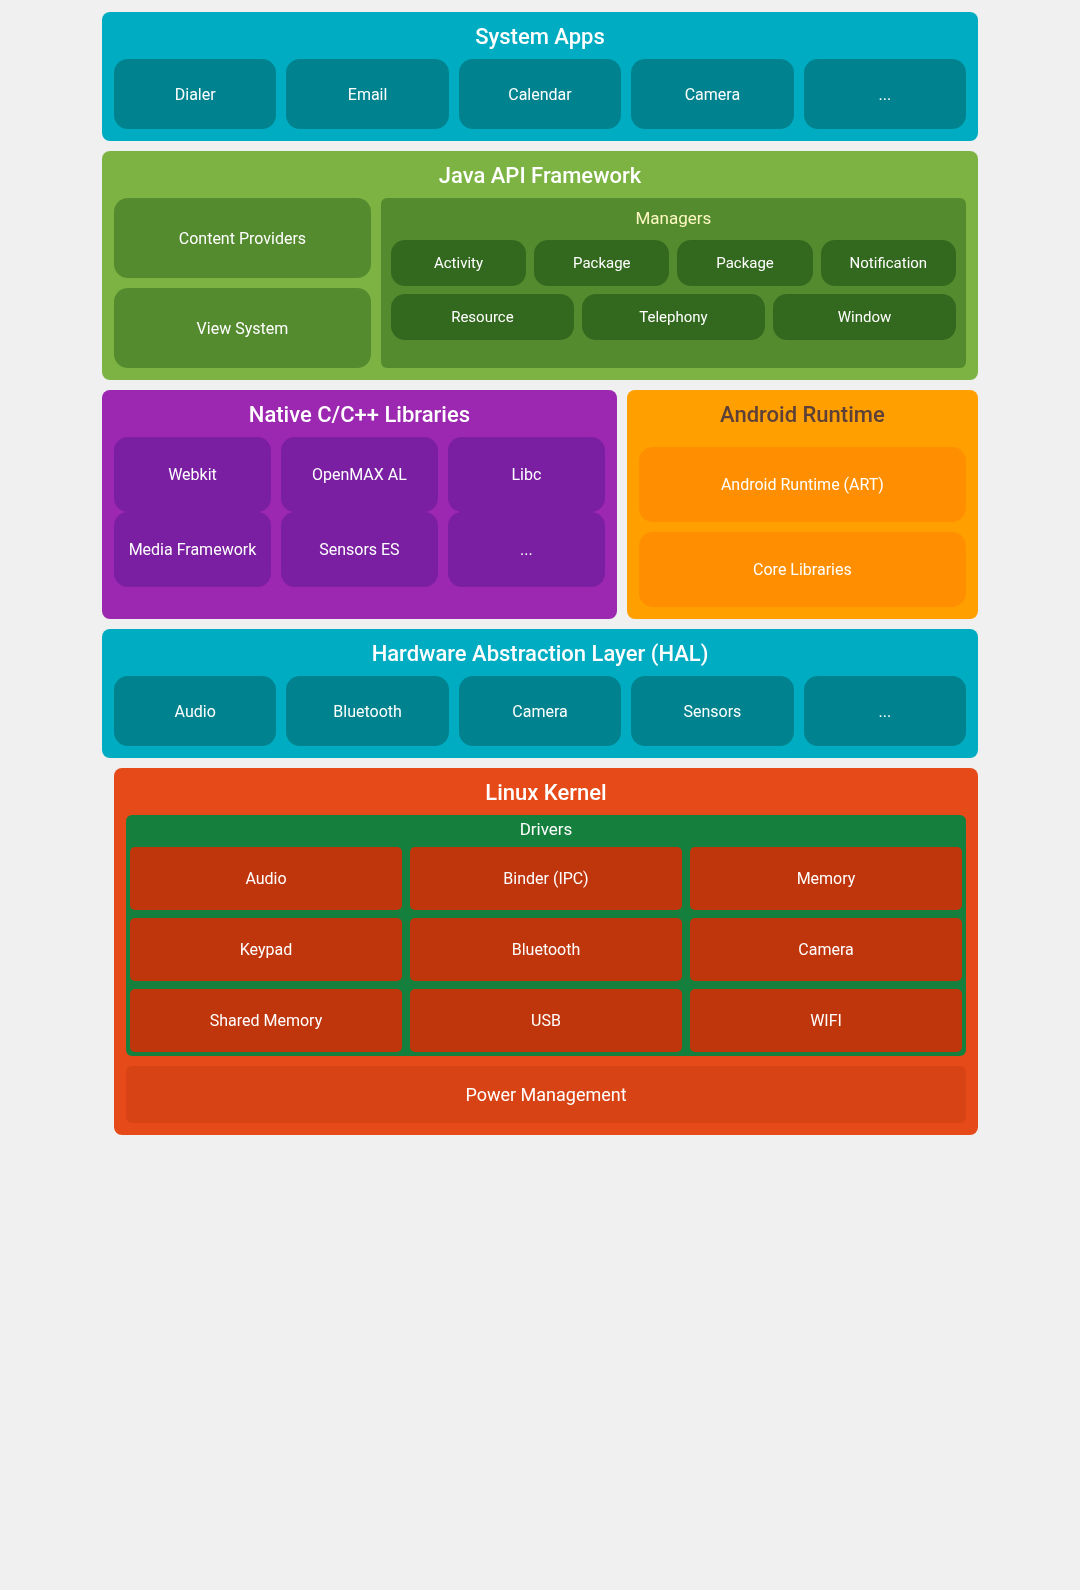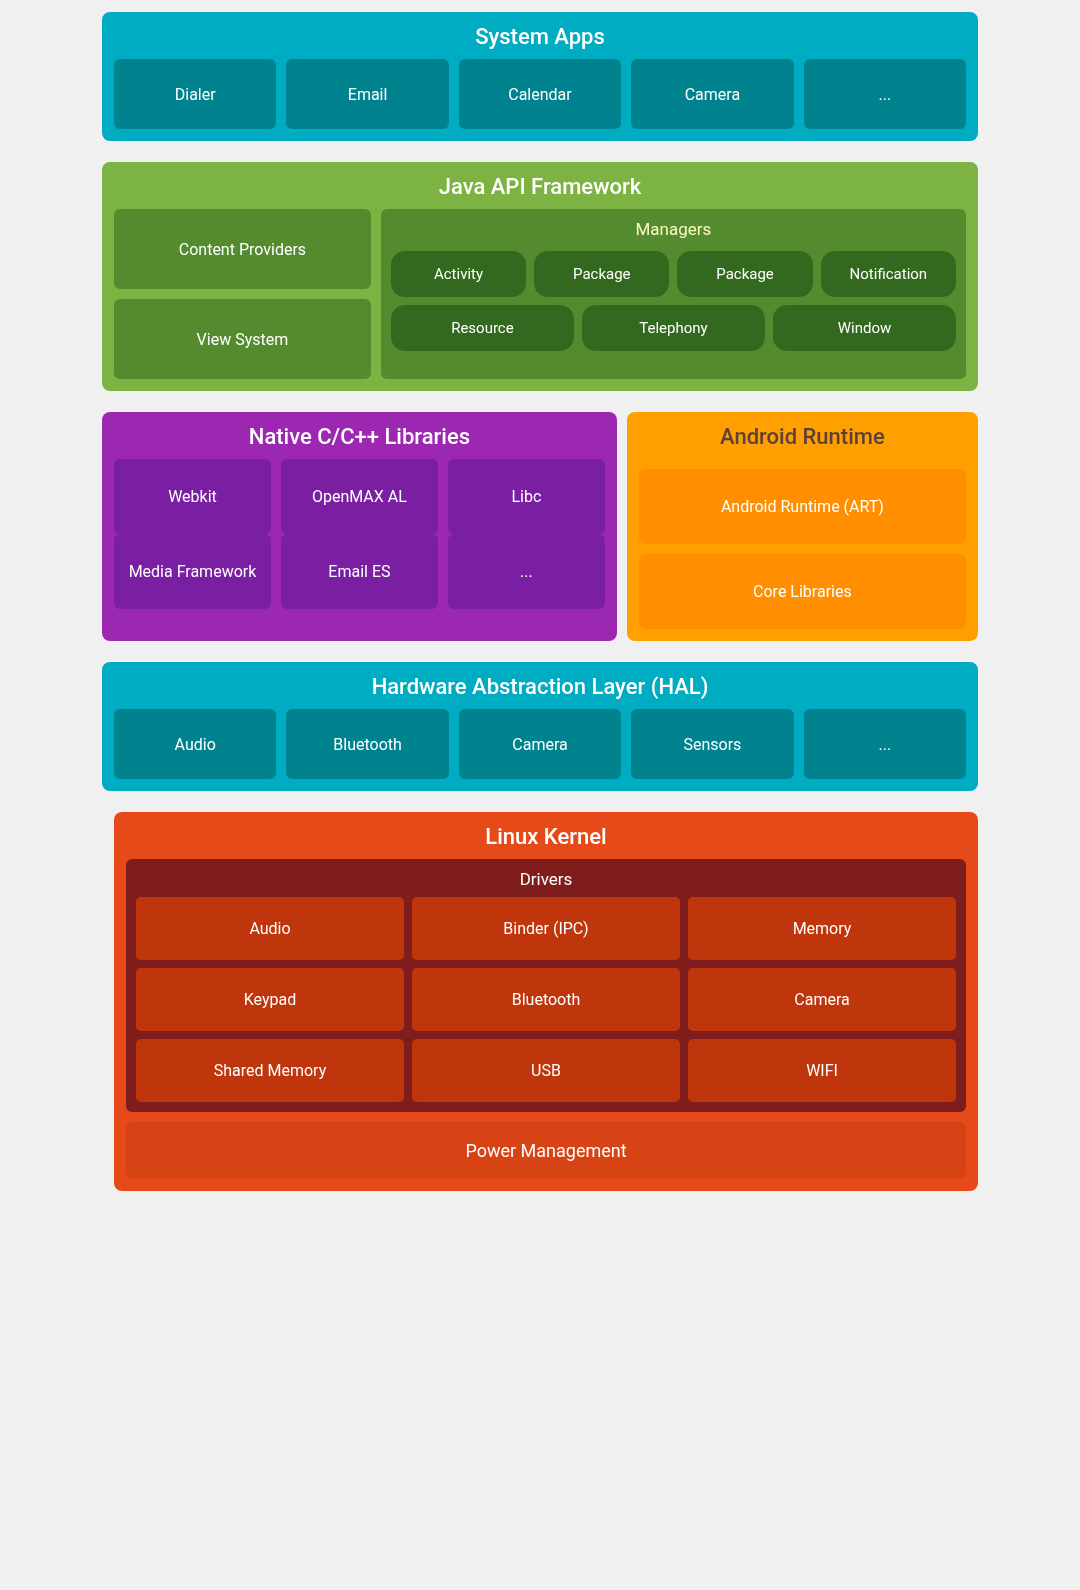--- a/index.html
+++ b/index.html
@@ -5,41 +5,41 @@
     * { box-sizing: border-box; margin: 0; padding: 0; }
     body {
       font-family: 'Roboto', Arial, sans-serif;
       background: #f0f0f0;
       width: 900px;
       margin: 0 auto;
     }
     .diagram {
       display: flex;
       flex-direction: column;
-      gap: 21px;
+      gap: 10px;
       padding: 12px;
     }
     .layer {
       border-radius: 8px;
       padding: 12px;
     }
     .layer-title {
       text-align: center;
       font-size: 22px;
       font-weight: 500;
       color: #fff;
       margin-bottom: 10px;
     }
     .items-row {
       display: flex;
       gap: 10px;
       justify-content: center;
     }
     .item-box {
-      border-radius: 6px;
+      border-radius: 14px;
       display: flex;
       align-items: center;
       justify-content: center;
       text-align: center;
       color: #fff;
       font-size: 16px;
       font-weight: 400;
       padding: 10px 8px;
       flex: 1;
     }
@@ -144,23 +144,23 @@
 
     
     .linux-kernel {
       background-color: #E64A19;
       margin-left: 12px;
     }
     .linux-kernel .layer-title {
       color: #fff;
     }
     .drivers-section {
-      background-color: #7f1d1d;
+      background-color: #15803d;
       border-radius: 6px;
-      padding: 10px;
+      padding: 4px;
     }
     .drivers-title {
       text-align: center;
       color: #fff;
       font-size: 17px;
       margin-bottom: 8px;
     }
     .drivers-grid {
       display: flex;
       flex-direction: column;
@@ -232,21 +232,21 @@
   <div class="middle-row">
     <div class="layer native-libs">
       <div class="layer-title">Native C/C++ Libraries</div>
       <div class="items-row">
         <div class="item-box">Webkit</div>
         <div class="item-box">OpenMAX AL</div>
         <div class="item-box">Libc</div>
       </div>
       <div class="items-row" style="">
         <div class="item-box">Media Framework</div>
-        <div class="item-box">Email ES</div>
+        <div class="item-box">Sensors ES</div>
         <div class="item-box">...</div>
       </div>
     </div>
 
     <div class="android-runtime">
       <div class="layer-title">Android Runtime</div>
       <div class="item-box">Android Runtime (ART)</div>
       <div class="item-box">Core Libraries</div>
     </div>
   </div>

